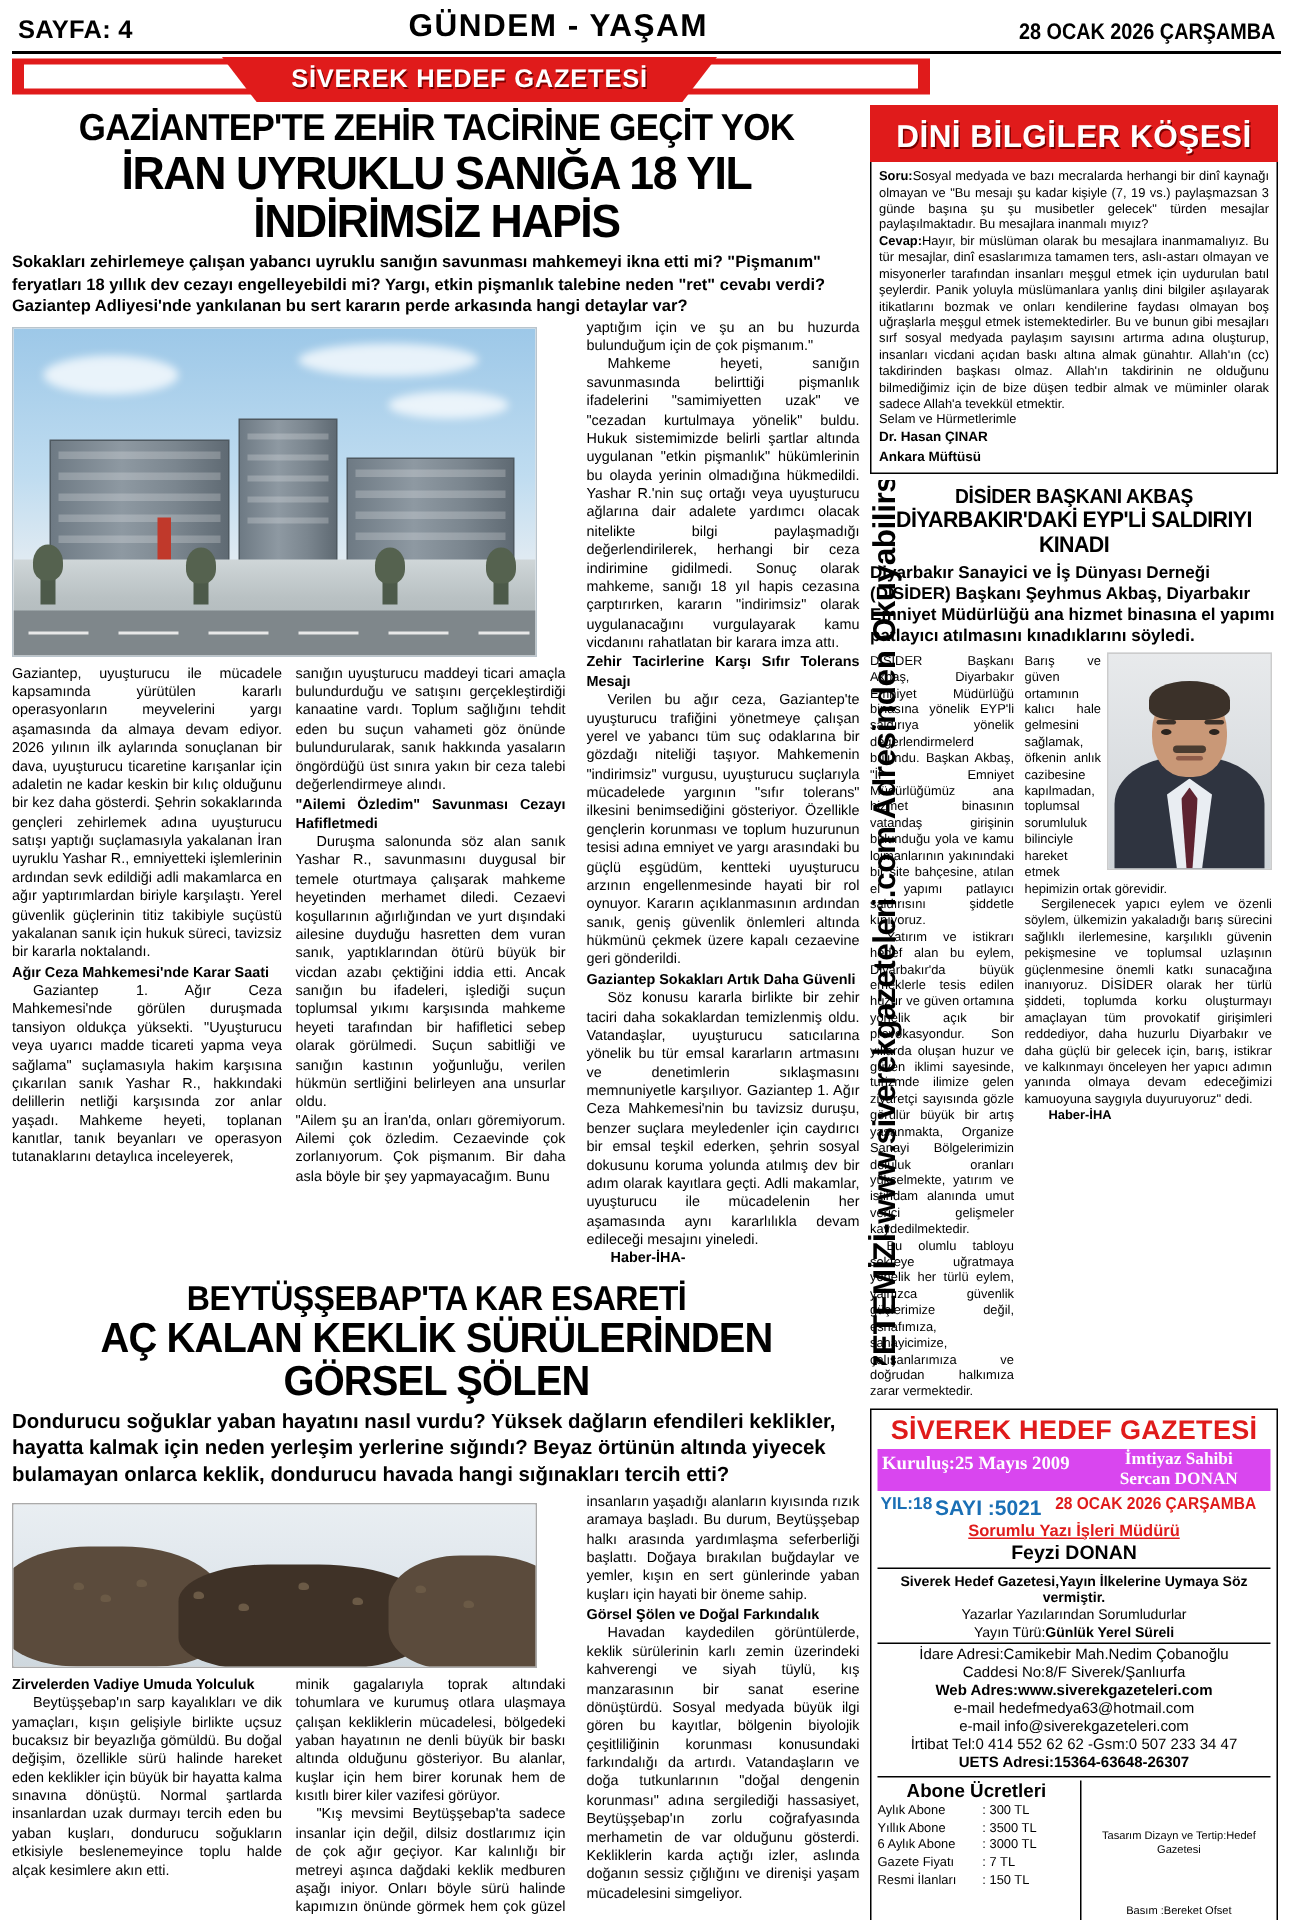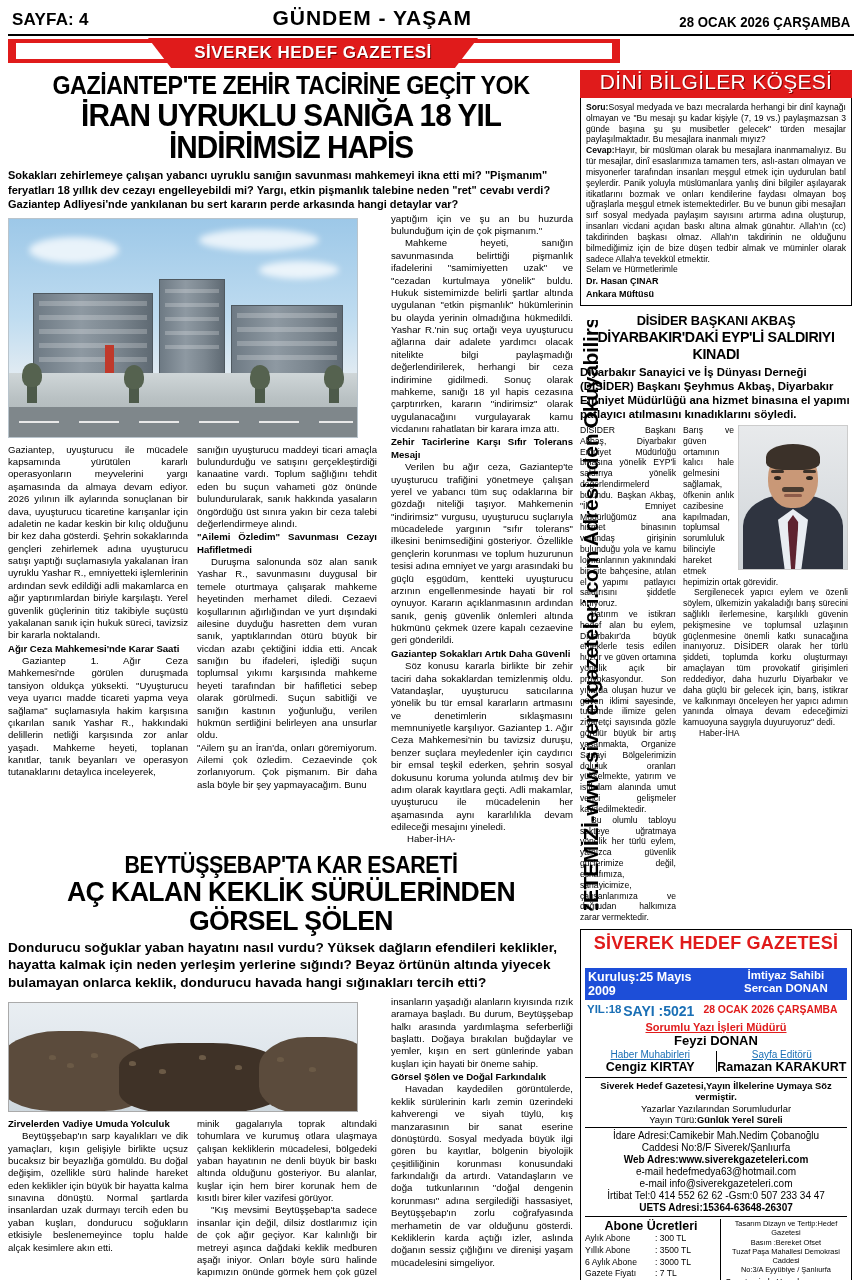--- a/index.html
+++ b/index.html
@@ -90,22 +90,22 @@
   }
   .art2 .subhead2 { font-weight:bold; font-size:13.6px; line-height:1.27; margin-top:4px; }
   .photo2 { width:350px; height:110px; margin-top:6px; position:relative; overflow:hidden; border:1px solid #aaa;}
   .snow { position:absolute; inset:0; background:linear-gradient(#e9eef2,#dfe6ec 50%, #cfd8de); }
   .rock { position:absolute; background:#5b4b3c; border-radius:40% 45% 30% 35%; }
   .rock2 { position:absolute; background:#3f3227; border-radius:35% 45% 40% 30%; }
   .bird { position:absolute; width:7px; height:5px; background:#6b5a46; border-radius:50% 60% 40% 40%; }
 
   
   .dini-head {
-    background:#e01b1b; color:#fff; font-weight:normal; font-size:21px; text-align:center;
-    padding:0 0 4px; letter-spacing:.3px; text-shadow:1px 1px 0 #7a0000; margin-top:4px;
+    background:#e01b1b; color:#fff; font-weight:bold; font-size:21px; text-align:center;
+    padding:10px 0 4px; letter-spacing:.3px; text-shadow:1px 1px 0 #7a0000; margin-top:4px;
   }
   .dini-box { border:1px solid #000; border-top:none; padding:4px 5px 5px; font-size:8.6px; line-height:1.26; text-align:justify; }
   .dini-box p { margin:0; }
   .lbl { font-weight:bold; }
   .dini-sign { font-weight:bold; font-size:9px; margin-top:1px; }
 
   .disider { margin-top:8px; }
   .disider .h1 { text-align:center; font-weight:bold; font-size:13.5px; line-height:1.08; letter-spacing:-0.2px; transform:scaleX(0.95); transform-origin:center; }
   .disider .h2 { text-align:center; font-weight:bold; font-size:15px; line-height:1.08; letter-spacing:-0.4px; transform:scaleX(0.95); transform-origin:center; margin-top:1px; }
   .disider .lead { font-weight:bold; font-size:11.4px; line-height:1.23; margin-top:3px; }
@@ -132,21 +132,21 @@
     display:flex; align-items:center; justify-content:center; overflow:hidden;
   }
   .vertical-ad span {
     transform: rotate(-90deg); white-space:nowrap;
     font-weight:bold; font-size:21px; letter-spacing:-0.3px;
   }
 
   
   .imprint { border:1.5px solid #000; margin-top:6px; padding:3px 4px 5px; }
   .imp-title { text-align:center; color:#e01b1b; font-weight:bold; font-size:18px; letter-spacing:.2px; }
-  .imp-bar { display:flex; background:#1d4ed8; color:#fff; margin-top:14px; }
+  .imp-bar { display:flex; background:#d946ef; color:#fff; margin-top:2px;font-family:Liberation Serif, serif; }
   .imp-bar .a { flex:1.15; font-weight:bold; font-size:12.5px; padding:2px 3px; }
   .imp-bar .b { flex:1; text-align:center; font-weight:bold; font-size:11.5px; padding:1px 3px; line-height:1.12; }
   .imp-row2 { display:flex; align-items:flex-start; justify-content:space-between; margin-top:3px; padding:0 2px; }
   .imp-row2 .yil { color:#1a6fb5; font-weight:bold; font-size:11.5px; }
   .imp-row2 .sayi { color:#1a6fb5; font-weight:bold; font-size:14px; }
   .imp-row2 .dt { color:#e01b1b; font-weight:bold; font-size:11.5px; transform:scaleX(.9); }
   .imp-mud { text-align:center; color:#e01b1b; font-weight:bold; font-size:11px; text-decoration:underline; margin-top:2px; }
   .imp-mud-n { text-align:center; font-weight:bold; font-size:13px; }
   .imp-row3 { display:flex; margin-top:1px; }
   .imp-row3 > div { flex:1; text-align:center; }
@@ -157,23 +157,23 @@
   .imp-note b { font-weight:bold;text-align:center; }
   .imp-addr { text-align:center; font-size:10px; line-height:1.2; border-top:1px solid #000; margin-top:2px; padding-top:2px; }
   .imp-addr b { font-weight:bold; }
   .imp-bottom { display:flex; border-top:1px solid #000; margin-top:2px; padding-top:2px; }
   .abone { flex:1.08; padding-right:3px; border-right:1px solid #000; }
   .abone .t { text-align:center; font-weight:bold; font-size:12.5px; }
   .abone .line { display:flex; font-size:8.6px; line-height:1.36; }
   .abone .line .k { flex:1; }
   .abone .line .v { width:62px; }
   .tasarim { flex:1; padding-left:4px; font-size:8.4px; line-height:1.3; text-align:center; }
-  .tasarim .sm { font-size:7.4px; line-height:1.25; }
+  .tasarim .sm { font-size:7.4px; line-height:1.25;margin-top:32px; }
   .tasarim .lf { text-align:left; }
-  .haber-end { font-weight:normal;padding-left:16px; }
+  .haber-end { font-weight:bold;padding-left:16px; }
 </style>
 </head>
 <body>
 
 <div class="page">
 
   <div class="topbar">
     <div class="sayfa">SAYFA: 4</div>
     <div class="section">GÜNDEM - YAŞAM</div>
     <div class="date">28 OCAK 2026 ÇARŞAMBA</div>
@@ -370,31 +370,20 @@
             <div>Sercan DONAN</div>
           </div>
         </div>
         <div class="imp-row2">
           <div class="yil">YIL:18</div>
           <div class="sayi">SAYI :5021</div>
           <div class="dt">28 OCAK 2026 ÇARŞAMBA</div>
         </div>
         <div class="imp-mud">Sorumlu Yazı İşleri Müdürü</div>
         <div class="imp-mud-n">Feyzi DONAN</div>
-        <div class="imp-row3">
-          <div>
-            <div class="lbl2">Haber Muhabirleri</div>
-            <div class="nm">Cengiz KIRTAY</div>
-          </div>
-          <div class="divv"></div>
-          <div>
-            <div class="lbl2">Sayfa Editörü</div>
-            <div class="nm">Ramazan KARAKURT</div>
-          </div>
-        </div>
         <div class="imp-note">
           <div><b>Siverek Hedef Gazetesi,Yayın İlkelerine Uymaya Söz vermiştir.</b></div>
           <div>Yazarlar Yazılarından Sorumludurlar</div>
           <div><span>Yayın Türü:</span><b>Günlük Yerel Süreli</b></div>
         </div>
         <div class="imp-addr">
           <div>İdare Adresi:Camikebir Mah.Nedim Çobanoğlu</div>
           <div>Caddesi No:8/F Siverek/Şanlıurfa</div>
           <div><b>Web Adres:www.siverekgazeteleri.com</b></div>
           <div>e-mail hedefmedya63@hotmail.com</div>

